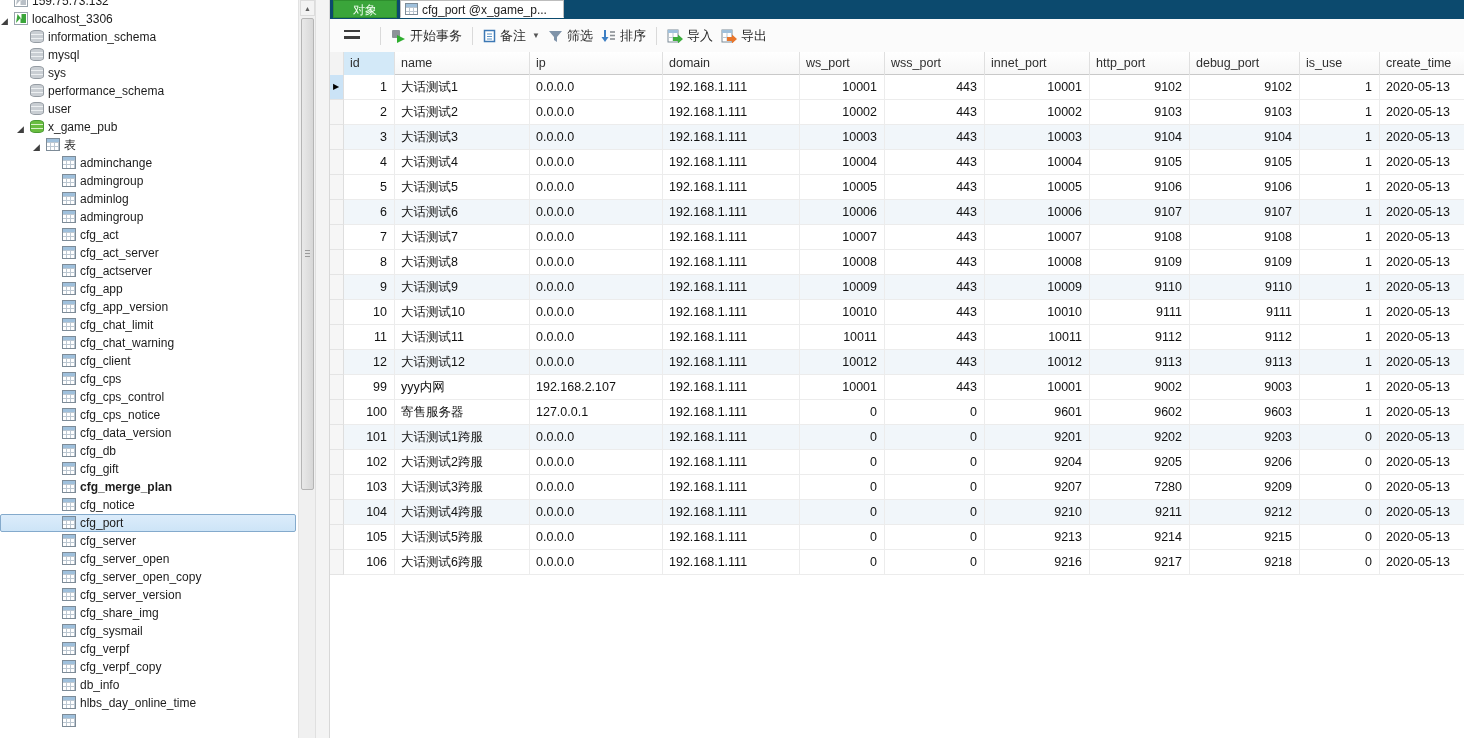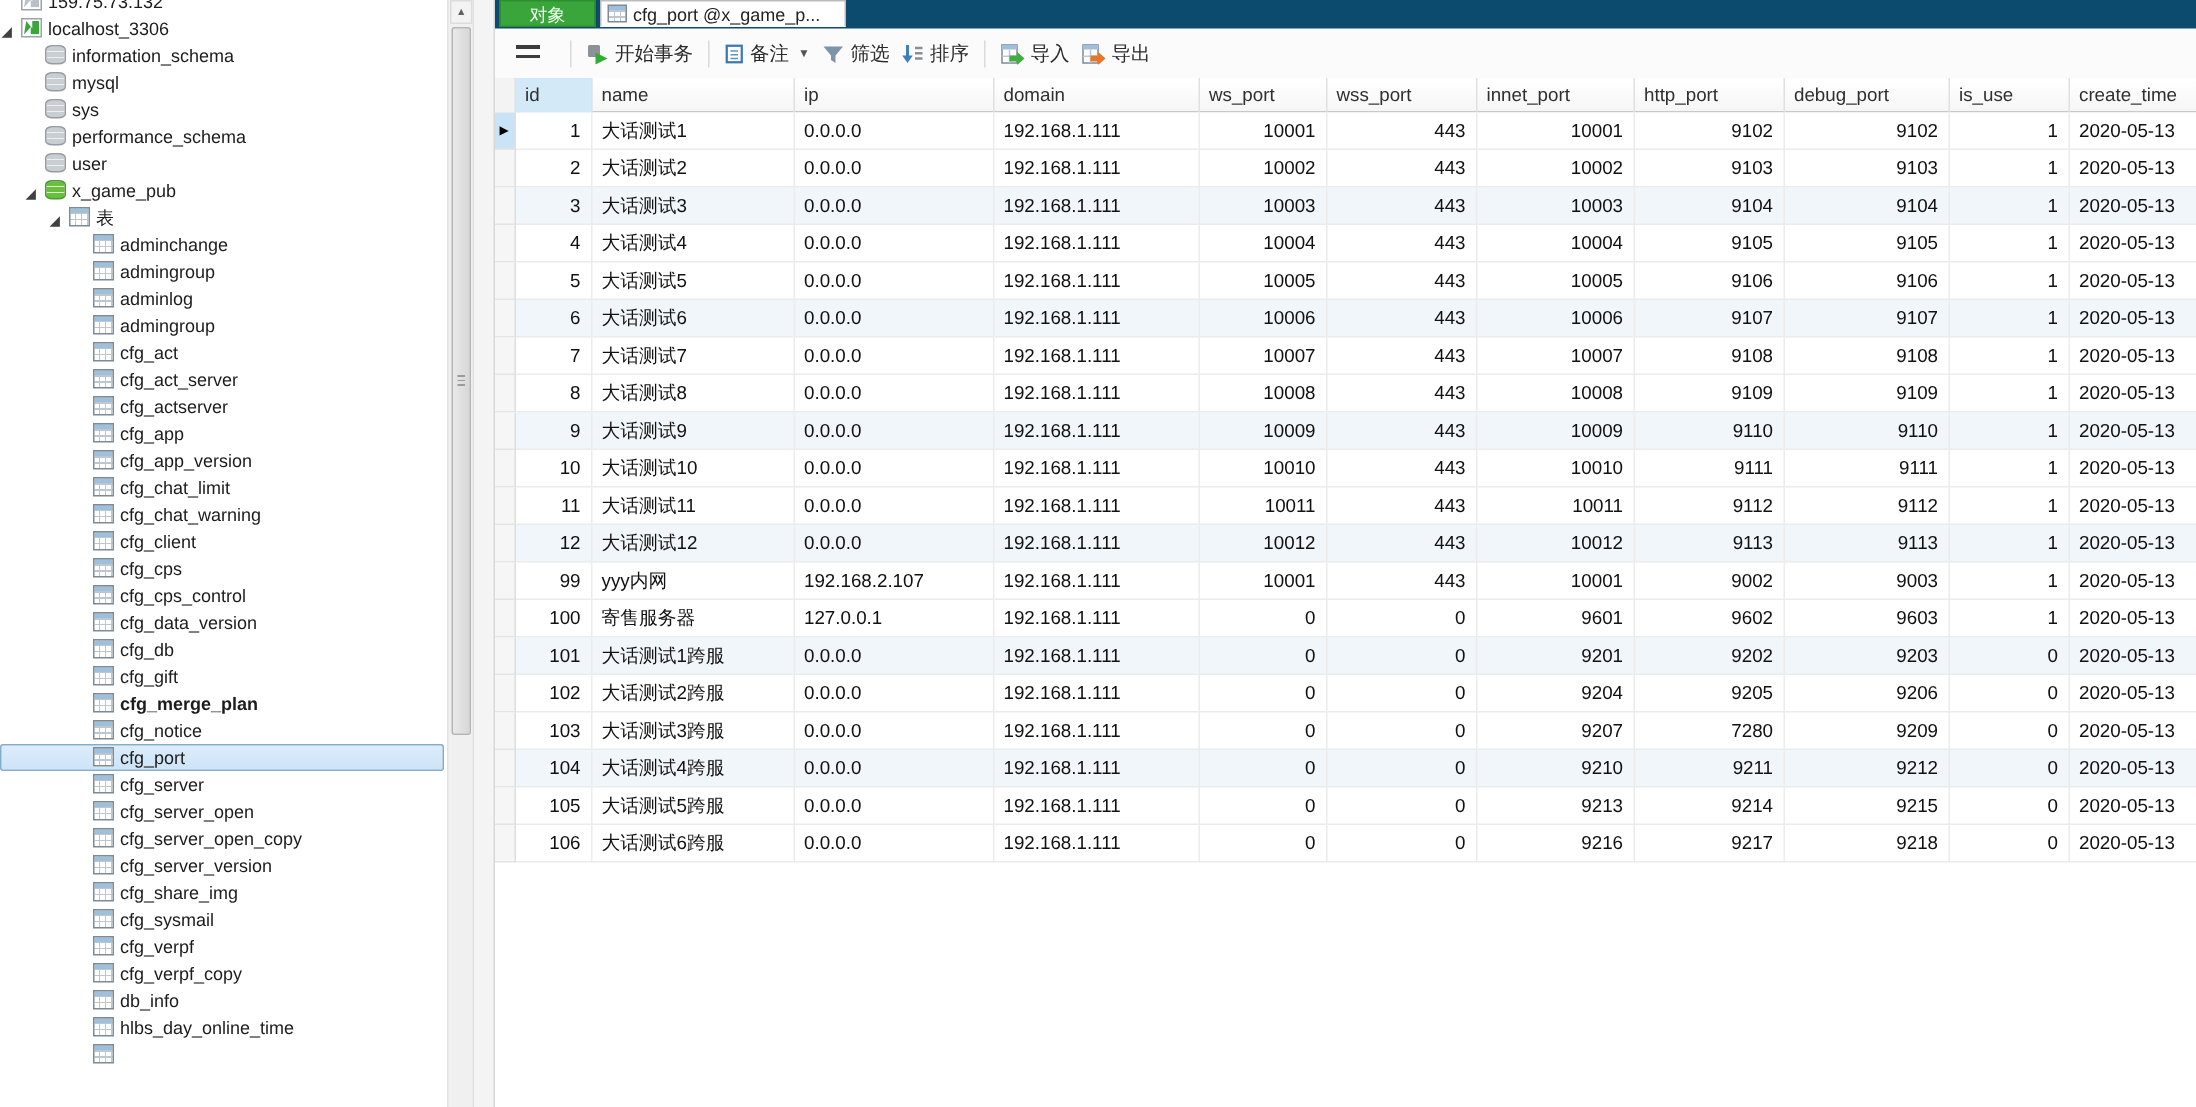--- a/index.html
+++ b/index.html
@@ -179,20 +179,24 @@
         <div class="tree-row">
           <span class="ticon icon-table" style="left: 62px;"></span>
           <span class="tlabel" style="left: 80px;">cfg_cps</span>
         </div>
         <div class="tree-row">
           <span class="ticon icon-table" style="left: 62px;"></span>
           <span class="tlabel" style="left: 80px;">cfg_cps_control</span>
         </div>
         <div class="tree-row">
           <span class="ticon icon-table" style="left: 62px;"></span>
+          <span class="tlabel" style="left: 80px;">cfg_cps_notice</span>
+        </div>
+        <div class="tree-row">
+          <span class="ticon icon-table" style="left: 62px;"></span>
           <span class="tlabel" style="left: 80px;">cfg_data_version</span>
         </div>
         <div class="tree-row">
           <span class="ticon icon-table" style="left: 62px;"></span>
           <span class="tlabel" style="left: 80px;">cfg_db</span>
         </div>
         <div class="tree-row">
           <span class="ticon icon-table" style="left: 62px;"></span>
           <span class="tlabel" style="left: 80px;">cfg_gift</span>
         </div>

